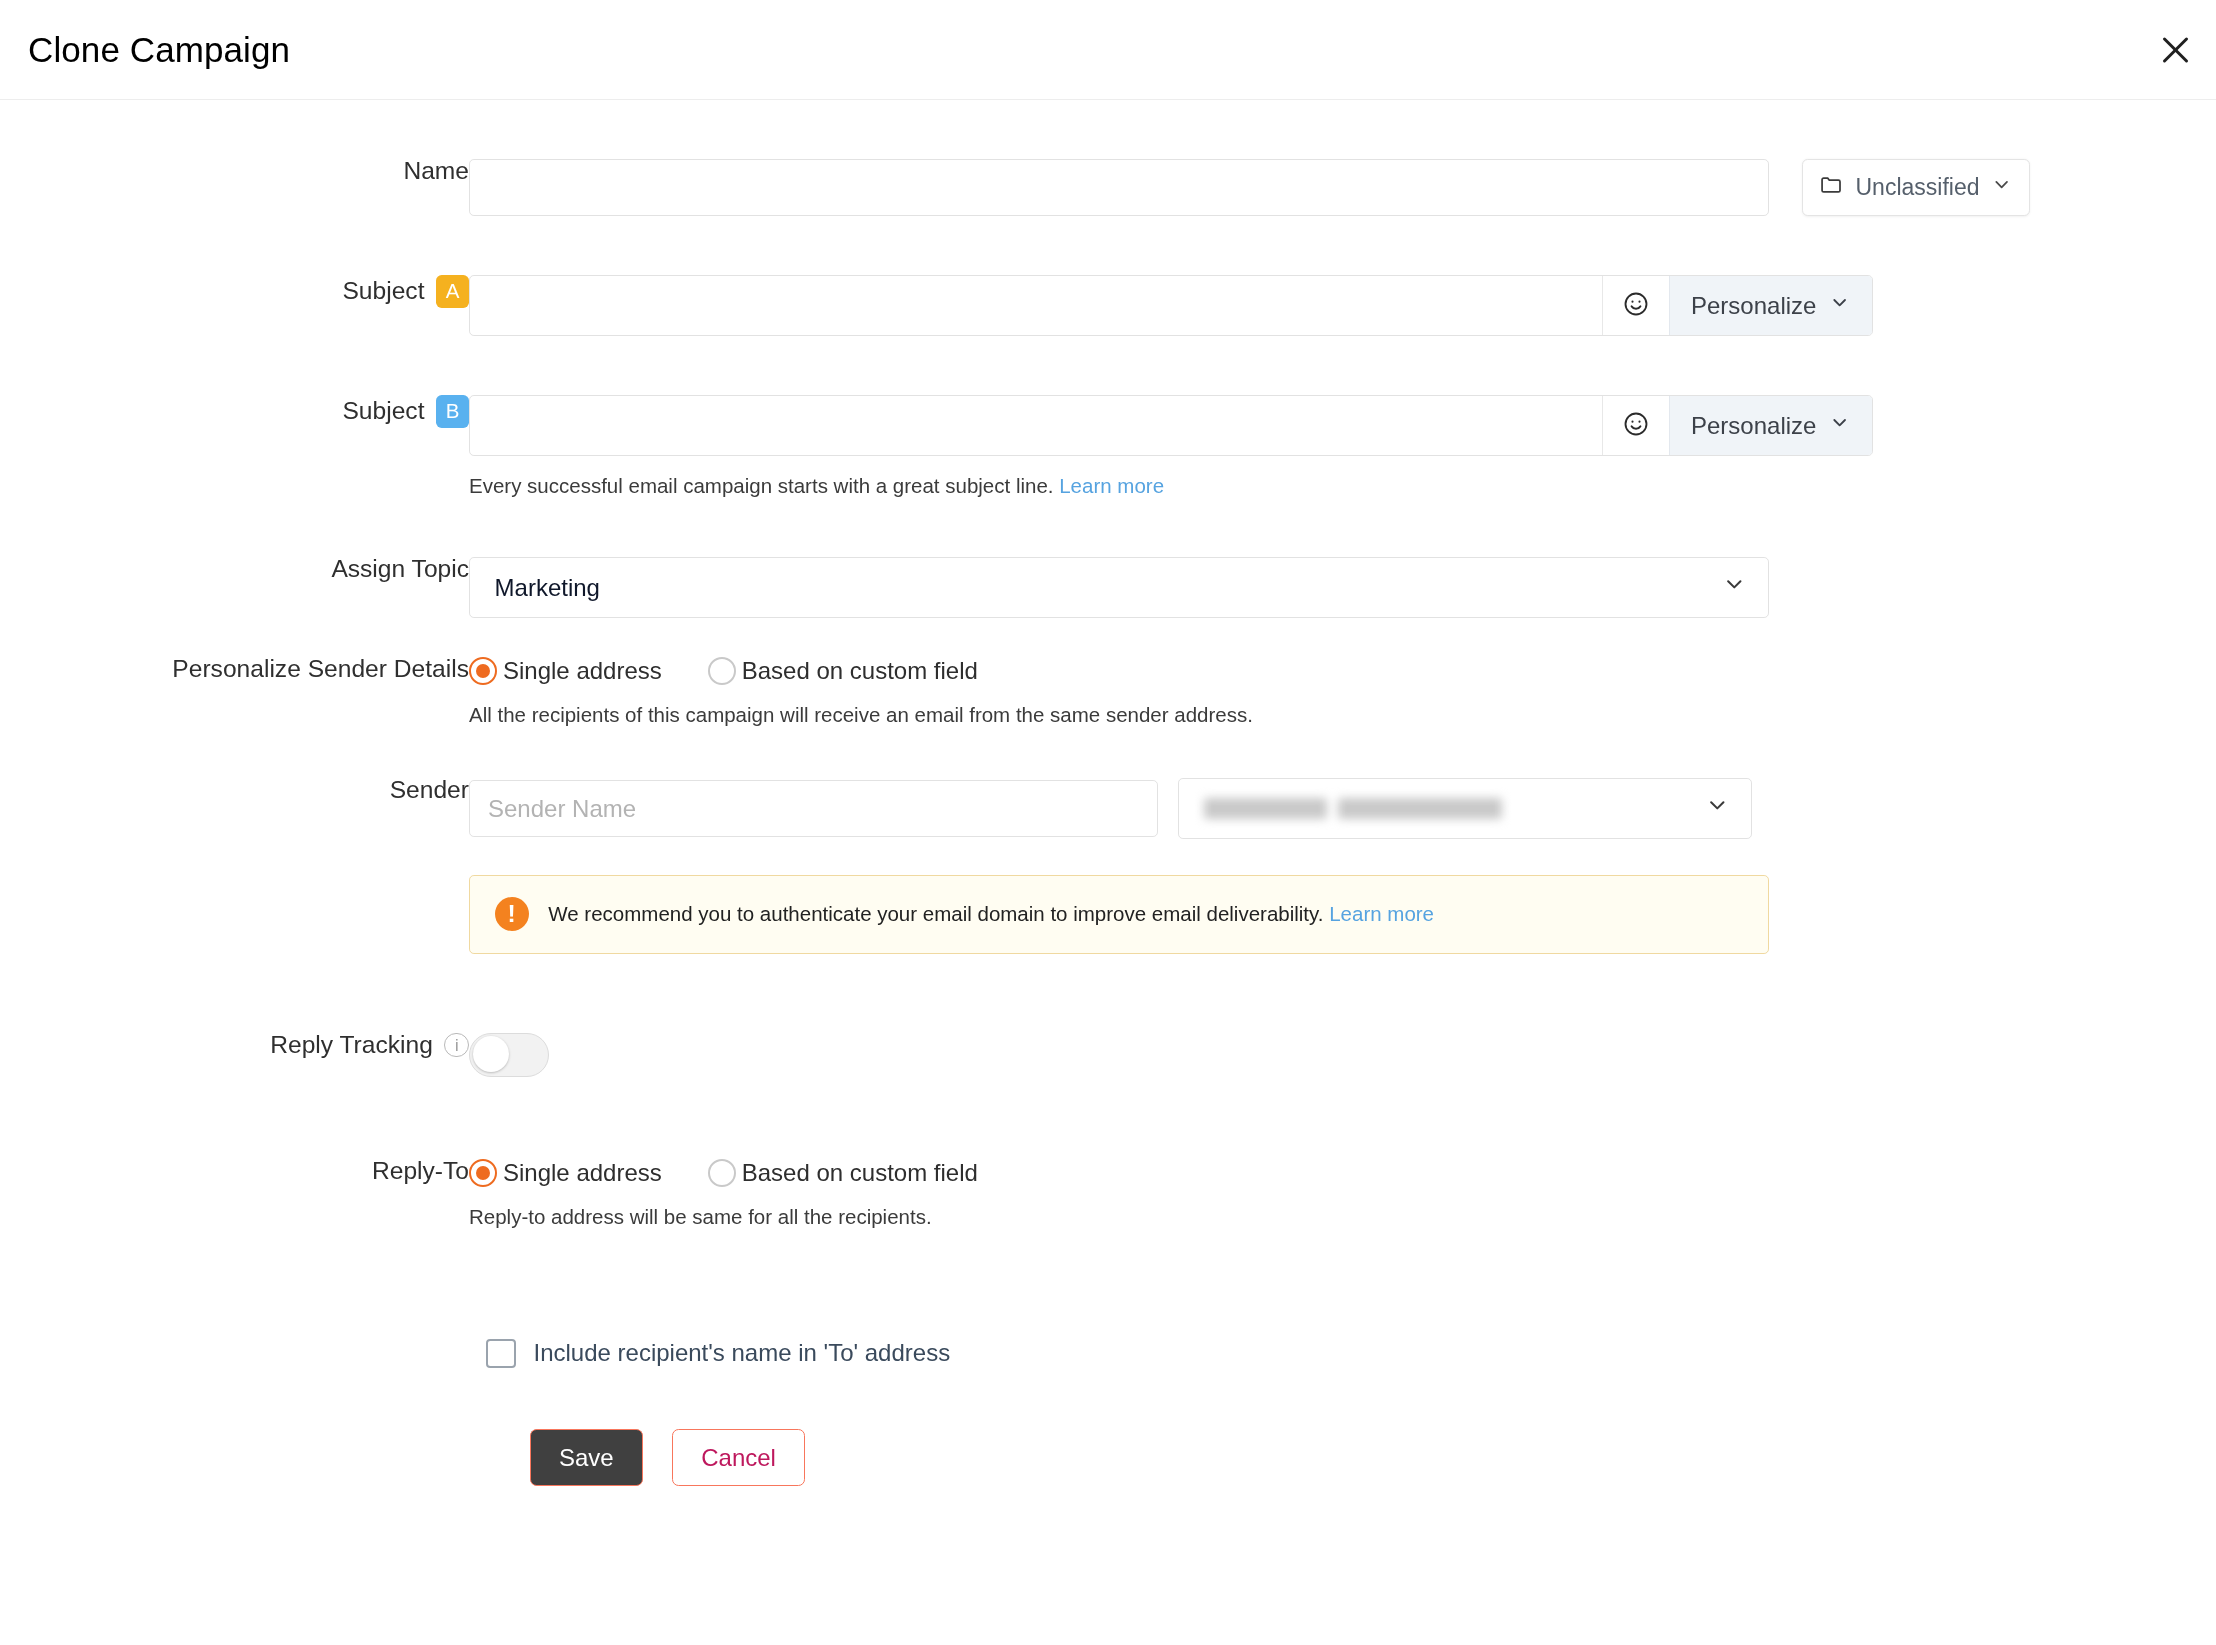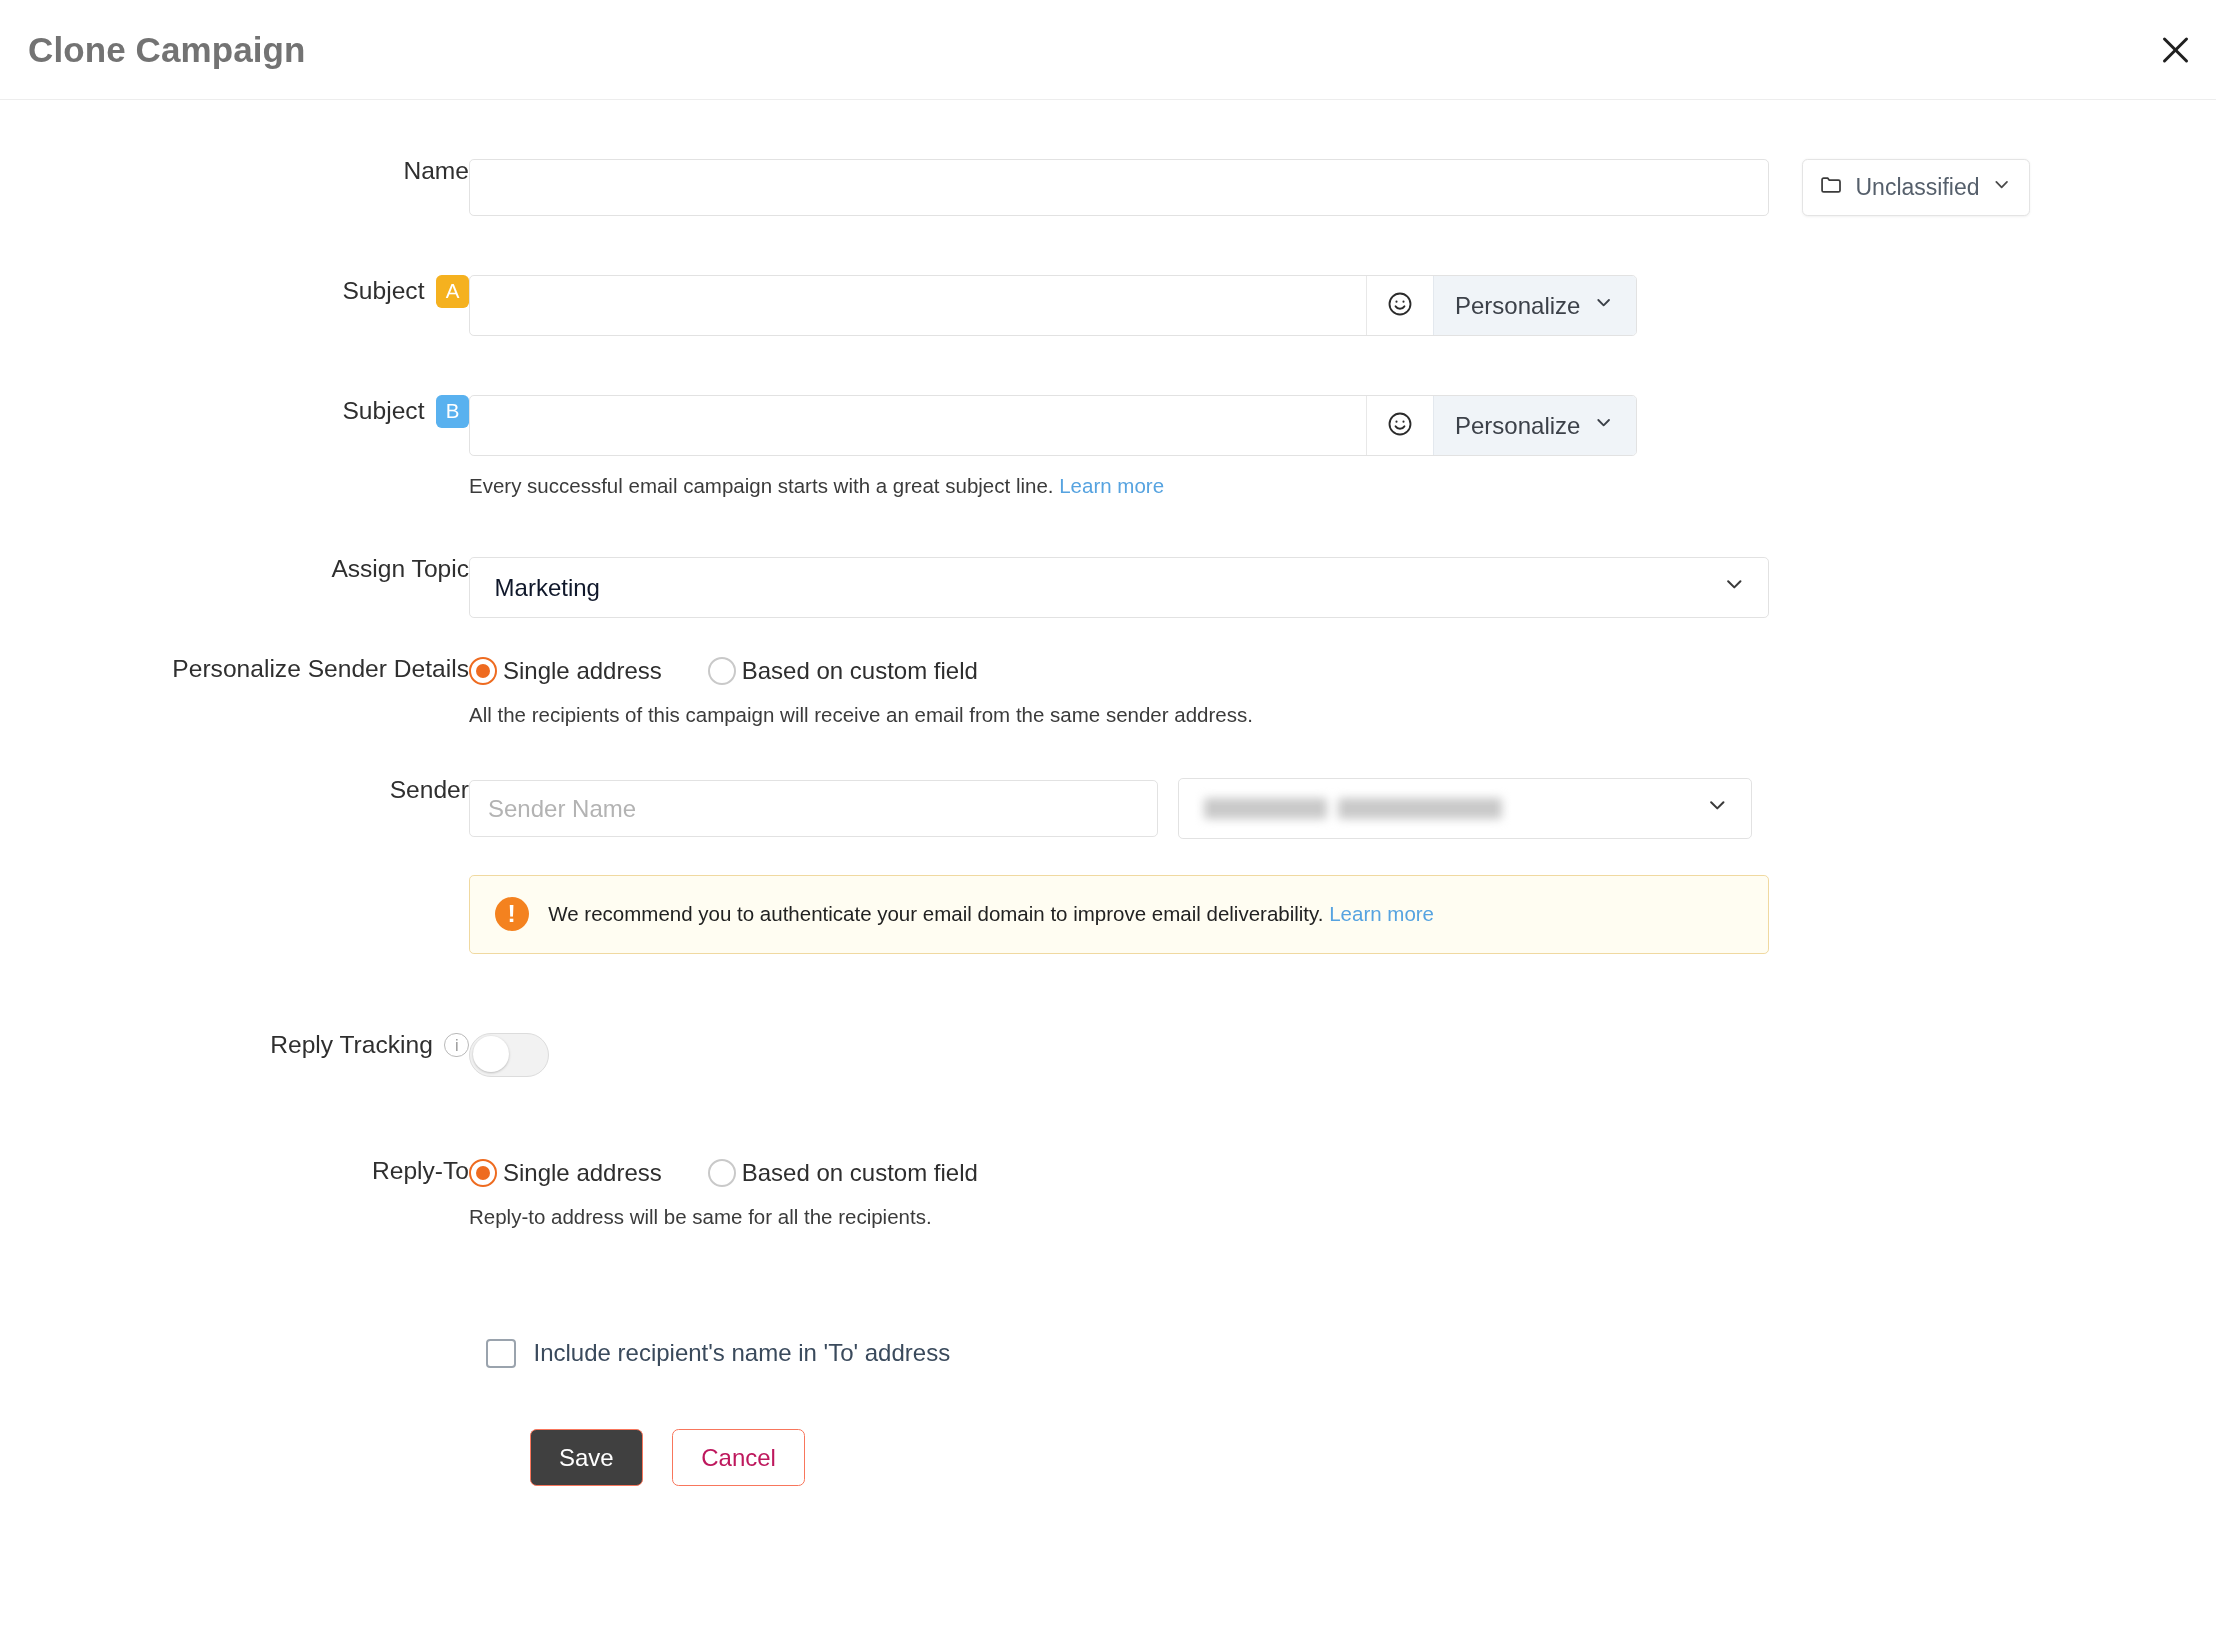--- a/index.html
+++ b/index.html
@@ -16,22 +16,22 @@
   
   .modal-header {
     position: relative;
     height: 100px;
     border-bottom: 1.6px solid #ededed;
     display: flex;
     align-items: center;
   }
   .modal-title {
     font-size: 35px;
-    font-weight: 700;
-    color: #737373;
+    font-weight: 400;
+    color: #000000;
     margin-left: 28px;
     letter-spacing: 0.1px;
   }
   .close-btn {
     position: absolute;
     right: 14.8px;
     top: 50%;
     transform: translateY(-50%);
     width: 51px; height: 51px;
     display: flex; align-items: center; justify-content: center;
@@ -107,21 +107,21 @@
     font-size: 20.5px;
     font-weight: 400;
     line-height: 1;
   }
   .badge-a { background: #f5b11f; }
   .badge-b { background: #59b1ef; }
 
   
   .subject-group {
     display: flex;
-    width: 1168px;
+    width: 1404px;
     height: 61px;
     border: 1.6px solid #e2e2e2;
     border-radius: 4.9px;
     overflow: hidden;
     background: #fff;
   }
   .subject-group .subject-input {
     flex: 1;
     border: none;
     outline: none;

